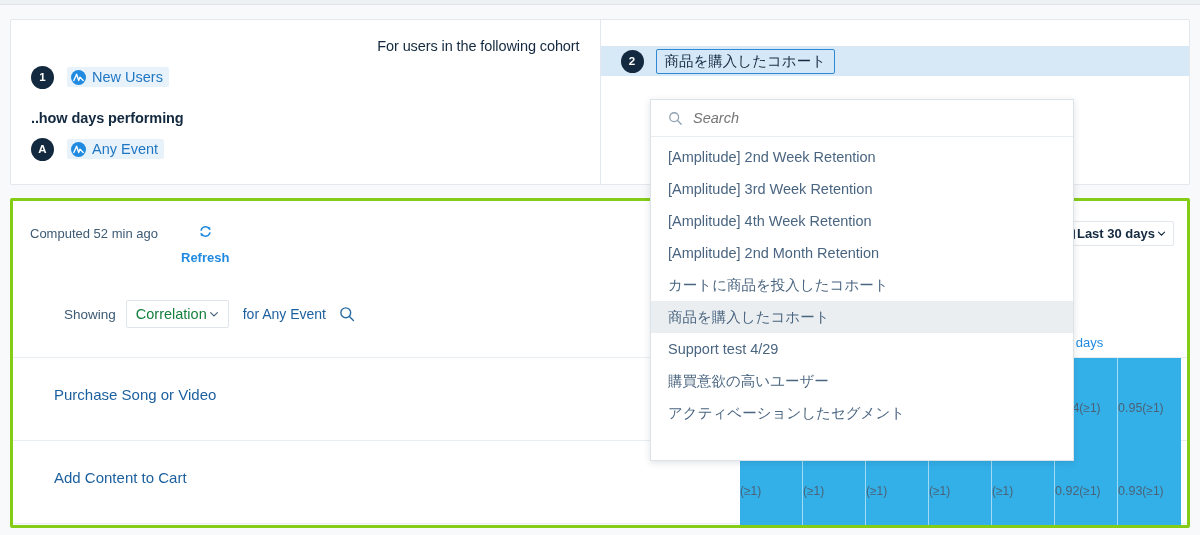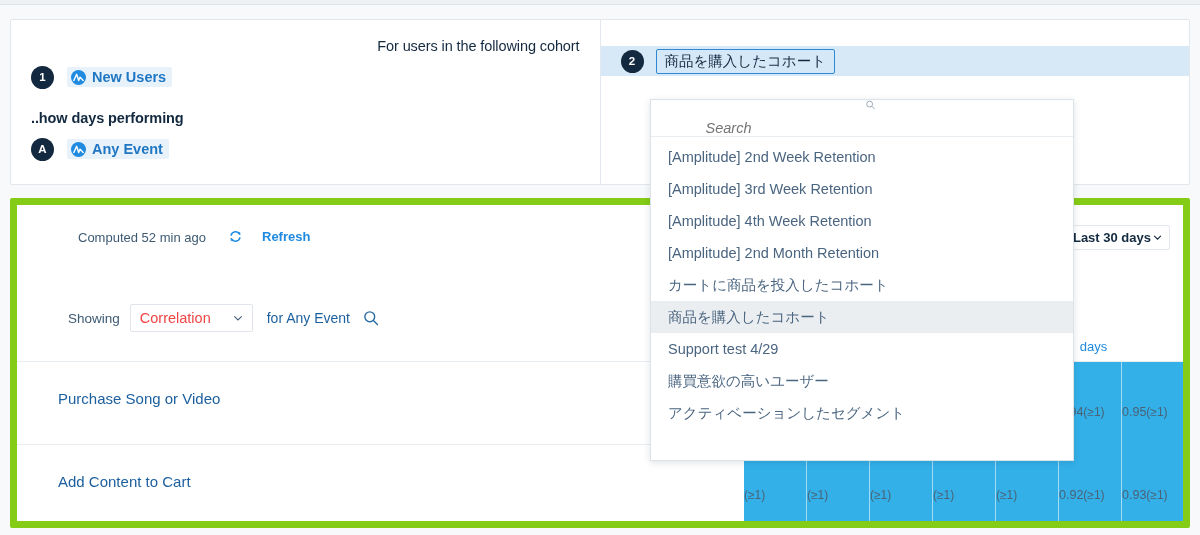--- a/index.html
+++ b/index.html
@@ -91,65 +91,64 @@
     display: inline-flex;
     align-items: center;
     gap: 6px;
     margin-left: 13px;
     padding: 2px 6px 2px 4px;
     background: #e8f2fb;
     border-radius: 2px;
     color: #1f77c4;
     font-size: 14.5px;
     white-space: nowrap;
-    font-weight: bold;
   }
   .chip.boxed {
     background: #d5e8f8;
     border: 1px solid #2f88d4;
     padding: 2px 8px;
     margin-left: 12px;
     color: #13293f;
     font-weight: normal;
   }
 
   .amp-icon { flex: 0 0 auto; display: block; }
 
   
   .res-card {
     position: absolute;
     top: 198px; left: 10px;
     width: 1180px; height: 330px;
     background: #ffffff;
-    border: 7px solid #84cc16;
+    border: 3px solid #84cc16;
     border-radius: 2px;
     overflow: hidden;
-    padding-left: 44px;
   }
 
   .res-topbar {
     position: relative;
     height: 52px;
   }
   .computed-text {
     position: absolute;
     top: 25px; left: 17px;
     font-size: 13px;
     color: #3d5a73;
   }
   .refresh-btn {
     position: absolute;
     top: 24px; left: 168px;
     display: flex;
     align-items: center;
-    gap: 20px;
+    gap: 12px;
     color: #1f8ae0;
     font-size: 13px;
     font-weight: bold;
     cursor: pointer;
+    flex-direction: column;
   }
   .date-btn {
     position: absolute;
     top: 20px; right: 13px;
     display: flex;
     align-items: center;
     gap: 2px;
     border: 1px solid #e3e8ee;
     border-radius: 2px;
     background: #fff;
@@ -171,24 +170,24 @@
     padding-left: 51px;
   }
   .showing-label { font-size: 13.5px; color: #3d5a73; }
   .select-box {
     margin-left: 10px;
     border: 1px solid #dfe5ea;
     border-radius: 2px;
     background: #fff;
     padding: 5px 9px;
     font-size: 14.5px;
-    color: #ef4444;
+    color: #15803d;
     display: inline-flex;
     align-items: center;
-    gap: 22px;
+    gap: 2px;
     cursor: pointer;
   }
   .for-event {
     margin-left: 14px;
     font-size: 14px;
     color: #1c5f9e;
   }
   .search-ico-btn { margin-left: 13px; cursor: pointer; display:flex; }
 
   
@@ -255,21 +254,20 @@
     z-index: 50;
     overflow: hidden;
   }
   .dd-search {
     height: 37px;
     border-bottom: 1px solid #e8edf1;
     display: flex;
     align-items: center;
     padding-left: 17px;
     gap: 10px;
-    flex-direction: column;
   }
   .dd-search-placeholder {
     font-size: 14.5px;
     font-style: italic;
     color: #93a3b3;
   }
   .dd-list { padding-top: 4px; }
   .dd-item {
     height: 32px;
     display: flex;

